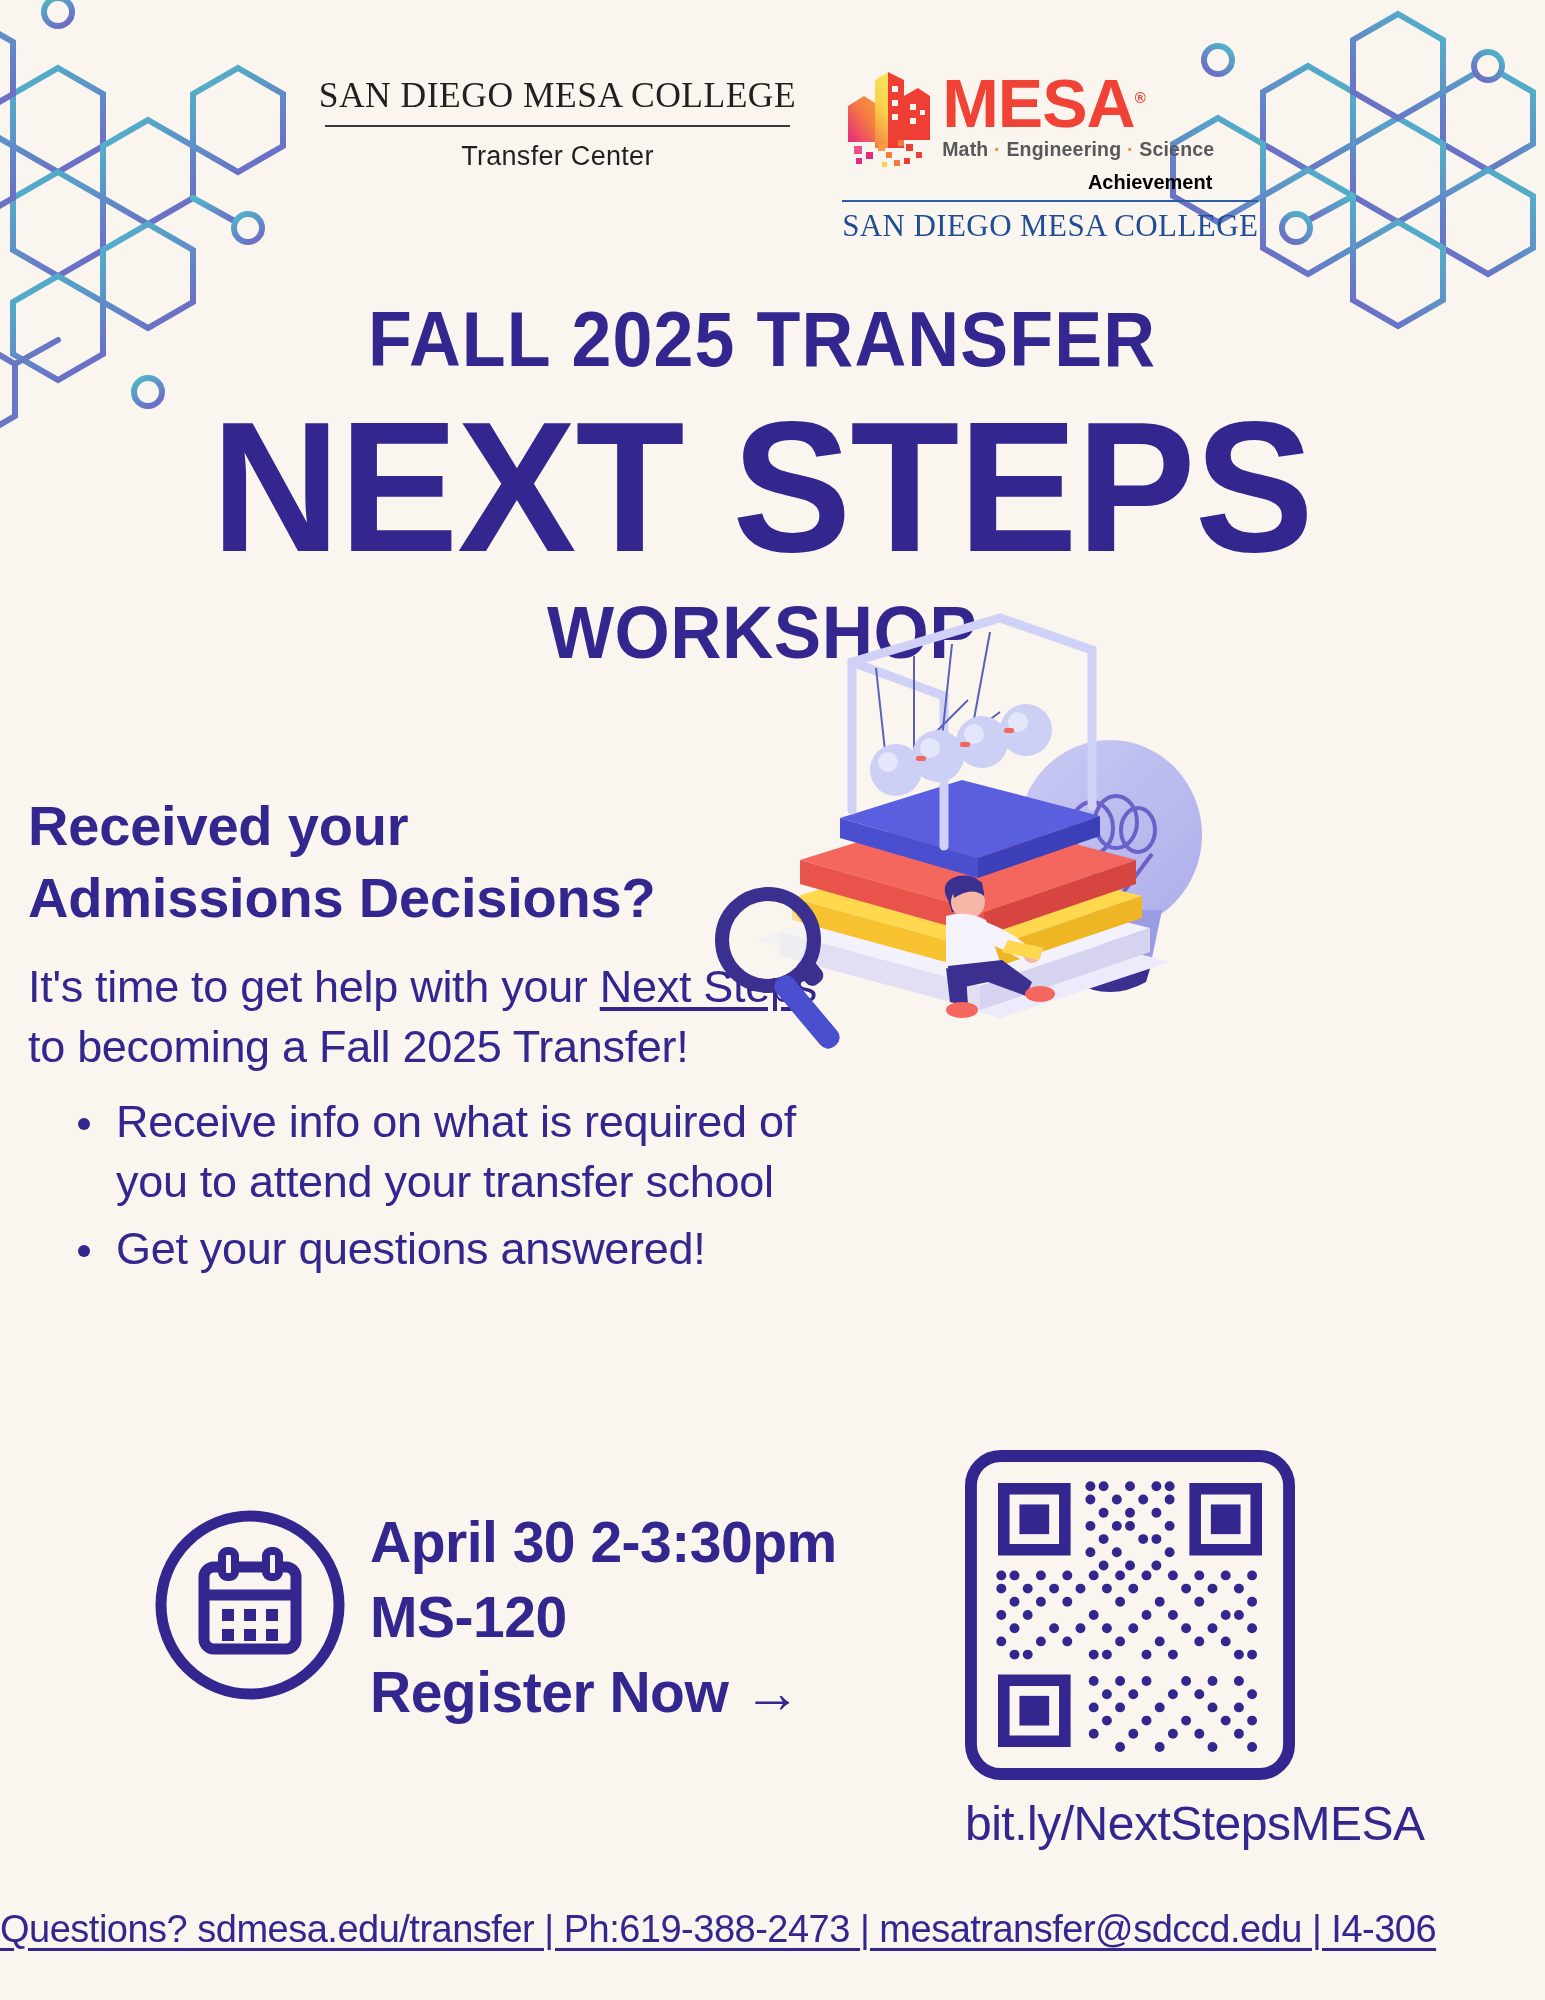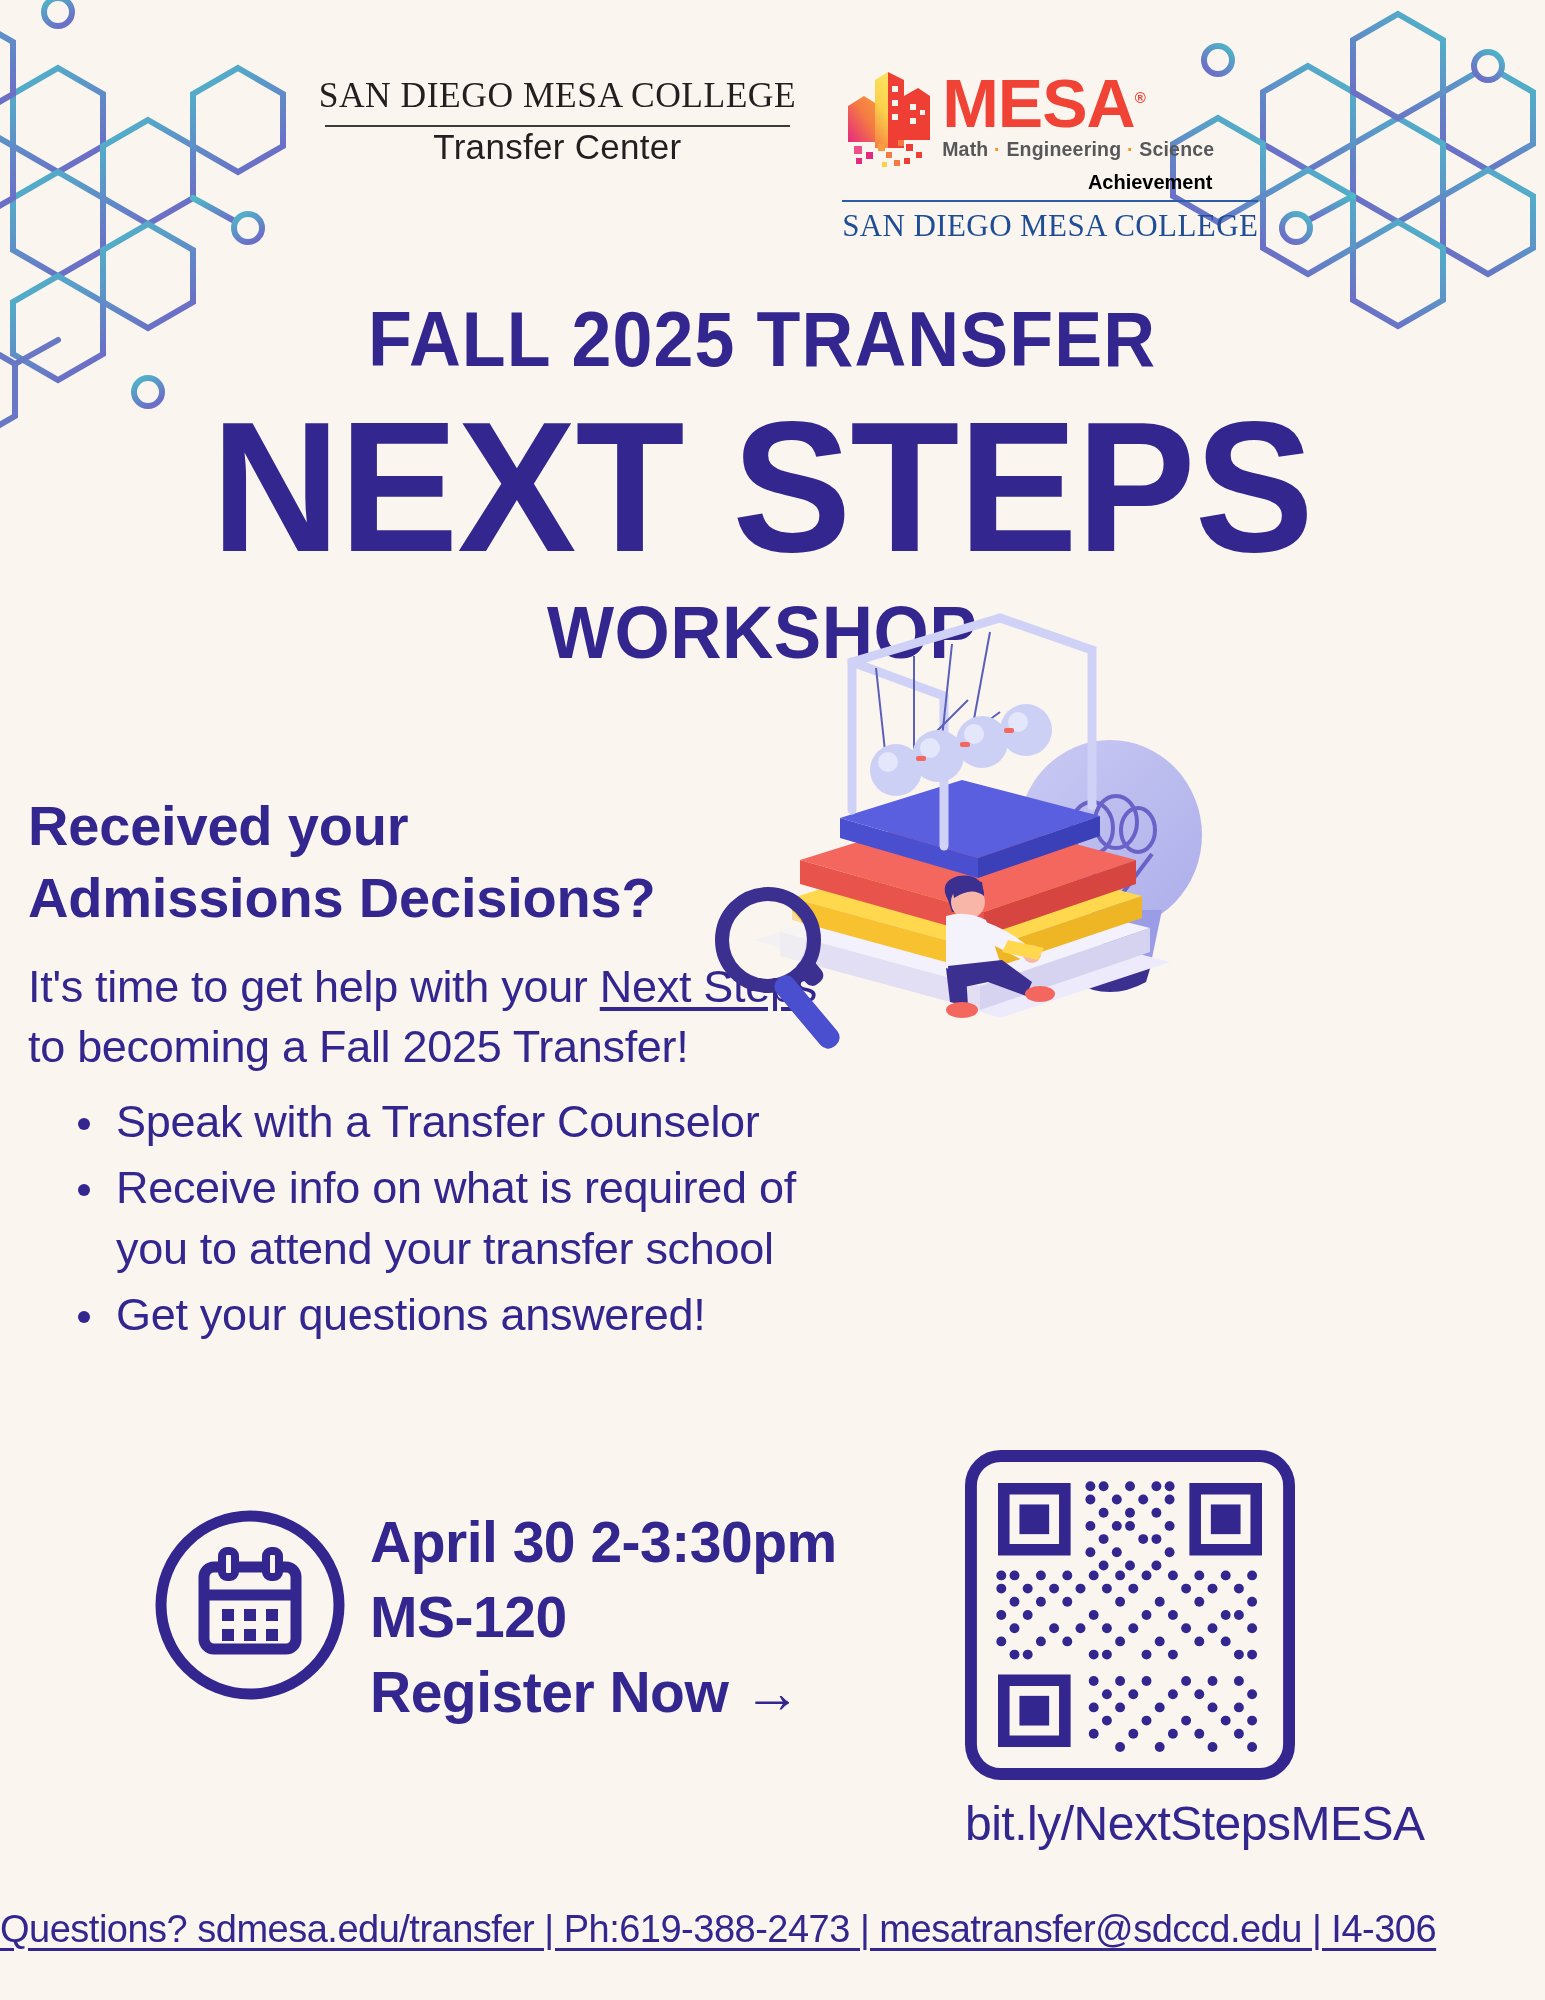--- a/index.html
+++ b/index.html
@@ -51,23 +51,23 @@
     font-variant: small-caps;
     text-transform: uppercase;
   }
   .sdmc-rule {
     height: 2px;
     background: #3a3a3a;
     margin: 9px 6px 0 6px;
   }
   .sdmc-sub {
     font-family: "Liberation Sans", sans-serif;
-    font-size: 35px;
+    font-size: 27px;
     color: #231f20;
-    margin-top: 0;
+    margin-top: 14px;
     letter-spacing: 0.3px;
   }
 
   .mesa-logo { text-align: center; position: relative; }
   .mesa-top { display: flex; align-items: flex-start; gap: 8px; }
   .mesa-mark { width: 92px; height: 120px; flex: 0 0 auto; }
   .mesa-words { text-align: left; padding-top: 4px; }
   .mesa-big {
     font-size: 68px;
     font-weight: bold;
@@ -410,21 +410,20 @@
   <div class="body-copy">
     <div class="q-line">Received your</div>
     <div class="q-line">Admissions Decisions?</div>
 
     <div class="lede">
       <span>It's time to get help with your </span><u>Next Steps</u><br>
       <span>to becoming a Fall 2025 Transfer!</span>
     </div>
 
     <ul class="bullets">
-      <li>Speak with a Transfer Counselor</li>
       <li>Receive info on what is required of you to attend your transfer school</li>
       <li>Get your questions answered!</li>
     </ul>
   </div>
 
   <svg class="illustration" viewBox="0 0 530 470" xmlns="http://www.w3.org/2000/svg">
     <defs>
       <linearGradient id="bulbG" x1="0" y1="0" x2="1" y2="1">
         <stop offset="0%" stop-color="#c9caf3"></stop>
         <stop offset="100%" stop-color="#adaeea"></stop>

